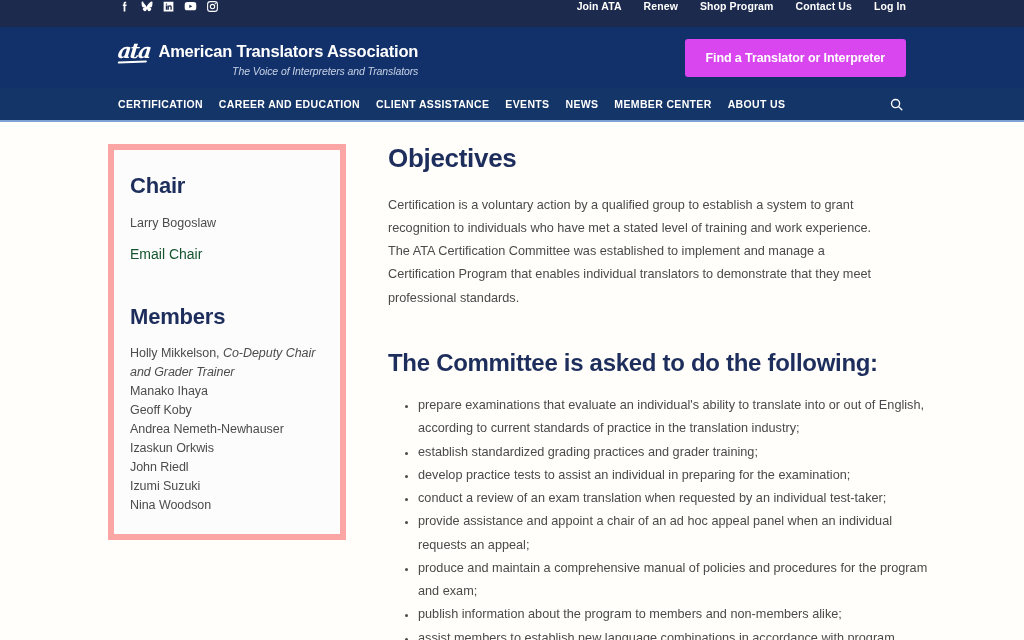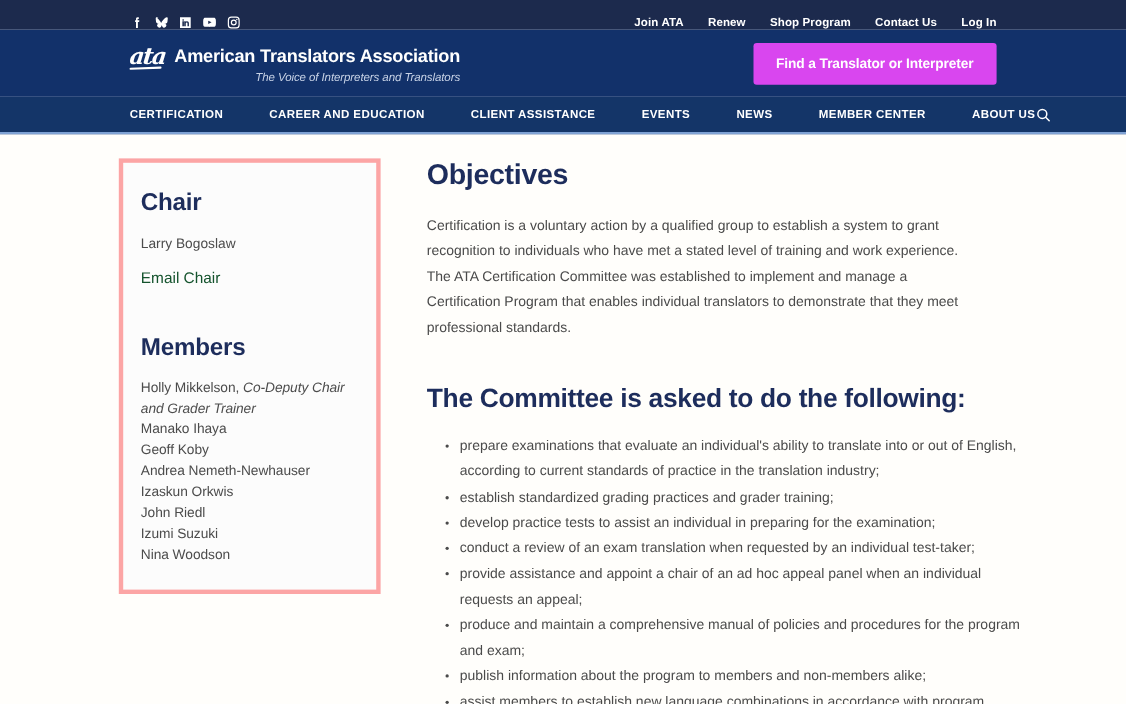--- a/index.html
+++ b/index.html
@@ -7,21 +7,21 @@
     width: 1024px; height: 640px;
     overflow: hidden;
     background: #ffffff;
     font-family: "Liberation Sans", sans-serif;
   }
   .page { position: relative; width: 1024px; height: 640px; background: #fffefb; }
 
   
   .topbar {
     height: 27px; background: #1c2a4d;
-    display: flex; align-items: flex-end;
+    display: flex; align-items: flex-start;
     padding: 0 118px 0 118px;
     position: relative;
   }
   .social { display: flex; align-items: center; gap: 9px; }
   .social .ic {
     width: 13px; height: 13px;
     display: flex; align-items: center; justify-content: center;
     color: #ffffff;
   }
   .social .ic svg { display: block; }
@@ -79,21 +79,21 @@
   }
 
   
   .navband {
     height: 34px; background: #143568;
     display: flex; align-items: center;
     padding: 0 118px;
     border-bottom: 2px solid #7fa2d4;
     position: relative;
   }
-  .navlinks { display: flex; align-items: center; gap: 42px; justify-content: flex-end; }
+  .navlinks { display: flex; align-items: center; gap: 16px; justify-content: flex-end; }
   .navlinks a {
     color: #ffffff; font-size: 10.5px; font-weight: bold;
     text-decoration: none; letter-spacing: .35px;
     white-space: nowrap; text-transform: uppercase;
   }
   .search-btn {
     margin-left: auto; width: 20px; height: 20px;
     display: flex; align-items: center; justify-content: center;
     background: none; border: none; cursor: pointer; color: #ffffff;
   }
@@ -102,21 +102,21 @@
   .content {
     display: flex;
     padding: 22px 0 0 0;
     background: #fffefb;
     height: 516px;
   }
   .col-left { width: 108px; flex: none; }
   .sidebar {
     width: 238px; flex: none;
     background: #fcfcfc;
-    border: 4px solid #fca5a5;
+    border: 6px solid #fca5a5;
     padding: 24px 16px 22px 16px;
     height: 396px;
   }
   .side-h {
     font-size: 22px; font-weight: bold; color: #1d2d5c;
     letter-spacing: -.2px; line-height: 1.1;
     font-stretch: condensed;
   }
   .side-h.members { margin-top: 42px; }
   .side-p {

